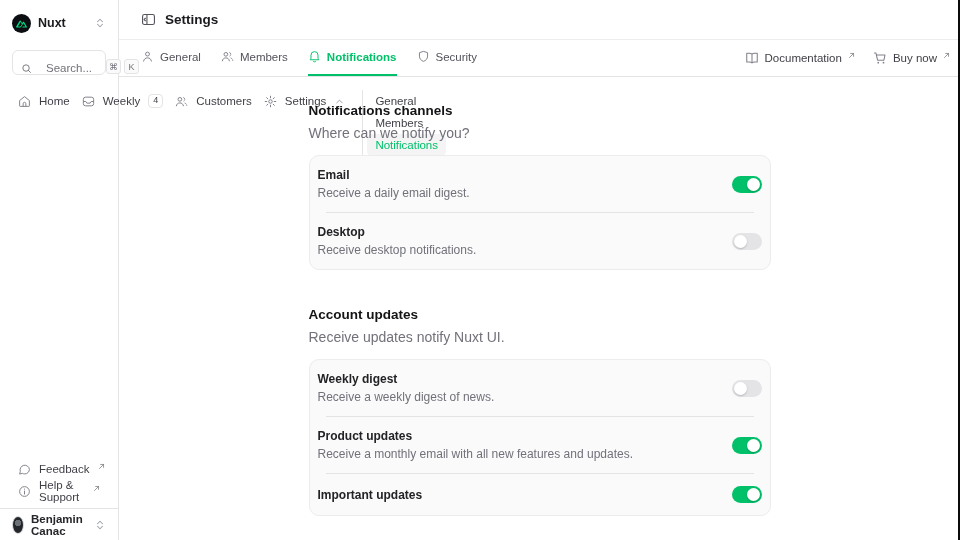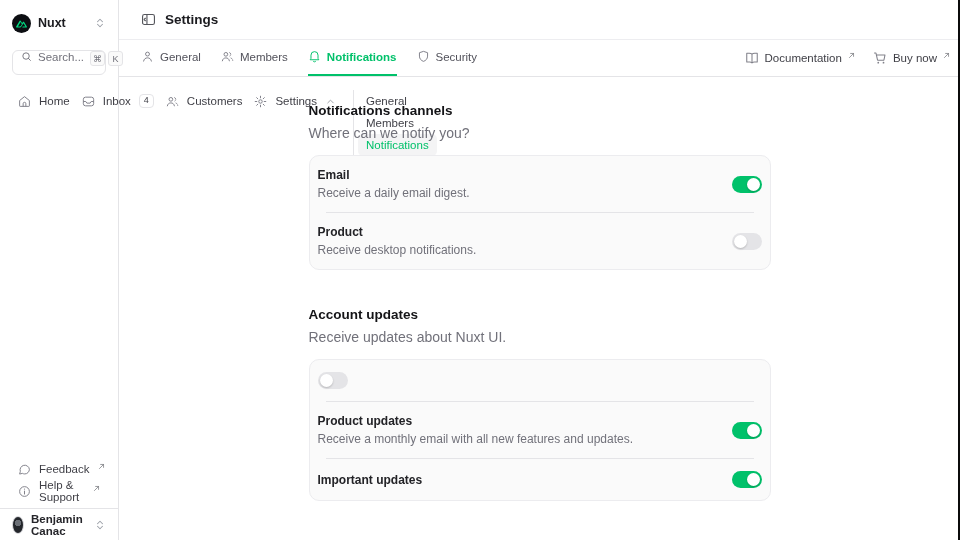--- a/index.html
+++ b/index.html
@@ -17,21 +17,21 @@
   body{font-family:"Liberation Sans",sans-serif;color:var(--text);background:#fff;font-size:12px;position:relative}
   svg{display:block;flex:none}
   .app{display:flex;width:960px;height:540px}
 
   
   .sidebar{width:119px;flex:none;border-right:1px solid var(--border);display:flex;flex-direction:column;padding:12px 12px 0}
   .ws-row{display:flex;align-items:center;gap:7px;height:22px;cursor:pointer}
   .ws-logo{width:19px;height:19px;border-radius:50%;background:#0c0e12;display:flex;align-items:center;justify-content:center}
   .ws-name{font-weight:700;font-size:12.5px}
   .ws-row .sel{margin-left:auto;color:#9ca0a8}
-  .search{margin-top:16px;height:25px;border:1px solid var(--border);border-radius:6px;display:flex;align-items:flex-start;gap:6px;padding:0 5px 0 8px;color:var(--muted);cursor:text}
+  .search{margin-top:16px;height:25px;border:1px solid var(--border);border-radius:6px;display:flex;align-items:flex-end;gap:14px;padding:0 5px 0 8px;color:var(--muted);cursor:text}
   .search .ph{font-size:11.5px;flex:1}
   kbd{font-family:"Liberation Sans",sans-serif;font-size:9px;color:var(--muted);background:#fafafa;border:1px solid var(--border);border-radius:3px;min-width:15px;height:15px;display:inline-flex;align-items:center;justify-content:center;padding:0 2px}
   .kbds{display:flex;gap:3px}
   .nav{margin-top:15px;display:flex;}
   .nav-item{display:flex;align-items:center;gap:8px;height:22px;padding:0 6px;border-radius:5px;color:#3f3f46;font-size:11.5px;cursor:pointer}
   .nav-item .nicon{color:#81818a}
   .nav-item .trail{margin-left:auto;color:#9ca0a8}
   .badge{margin-left:auto;border:1px solid var(--border);border-radius:4px;font-size:9px;color:#3f3f46;padding:1px 4px;line-height:1.1}
   .subnav{margin-left:11px;border-left:1px solid var(--border);display:flex;flex-direction:column;padding-left:0}
   .sub-item{margin-left:4px;height:22px;display:flex;align-items:center;padding:0 8px;border-radius:5px;color:#3f3f46;font-size:11.5px;cursor:pointer}
@@ -182,21 +182,21 @@
       <div class="nav-item">
         <svg class="nicon" width="13" height="13">
             <use href="#i-home"></use>
           </svg>
         <span>Home</span>
       </div>
       <div class="nav-item">
         <svg class="nicon" width="13" height="13">
             <use href="#i-inbox"></use>
           </svg>
-        <span>Inbox</span>
+        <span>Weekly</span>
         <span class="badge">4</span>
       </div>
       <div class="nav-item">
         <svg class="nicon" width="13" height="13">
             <use href="#i-users"></use>
           </svg>
         <span>Customers</span>
       </div>
       <div class="nav-item">
         <svg class="nicon" width="13" height="13">
@@ -325,35 +325,39 @@
               <div class="row-title">Email</div>
               <div class="row-desc">Receive a daily email digest.</div>
             </div>
             <div class="toggle on">
                 <div class="knob"></div>
               </div>
           </div>
           <div class="divider"></div>
           <div class="row">
             <div class="row-text">
-              <div class="row-title">Product</div>
+              <div class="row-title">Desktop</div>
               <div class="row-desc">Receive desktop notifications.</div>
             </div>
             <div class="toggle">
                 <div class="knob"></div>
               </div>
           </div>
         </div>
       </section>
 
       <section class="section">
         <div class="sec-title">Account updates</div>
-        <div class="sec-sub">Receive updates about Nuxt UI.</div>
+        <div class="sec-sub">Receive updates notify Nuxt UI.</div>
         <div class="card">
           <div class="row">
+            <div class="row-text">
+              <div class="row-title">Weekly digest</div>
+              <div class="row-desc">Receive a weekly digest of news.</div>
+            </div>
             <div class="toggle">
                 <div class="knob"></div>
               </div>
           </div>
           <div class="divider"></div>
           <div class="row">
             <div class="row-text">
               <div class="row-title">Product updates</div>
               <div class="row-desc">Receive a monthly email with all new features and updates.</div>
             </div>

